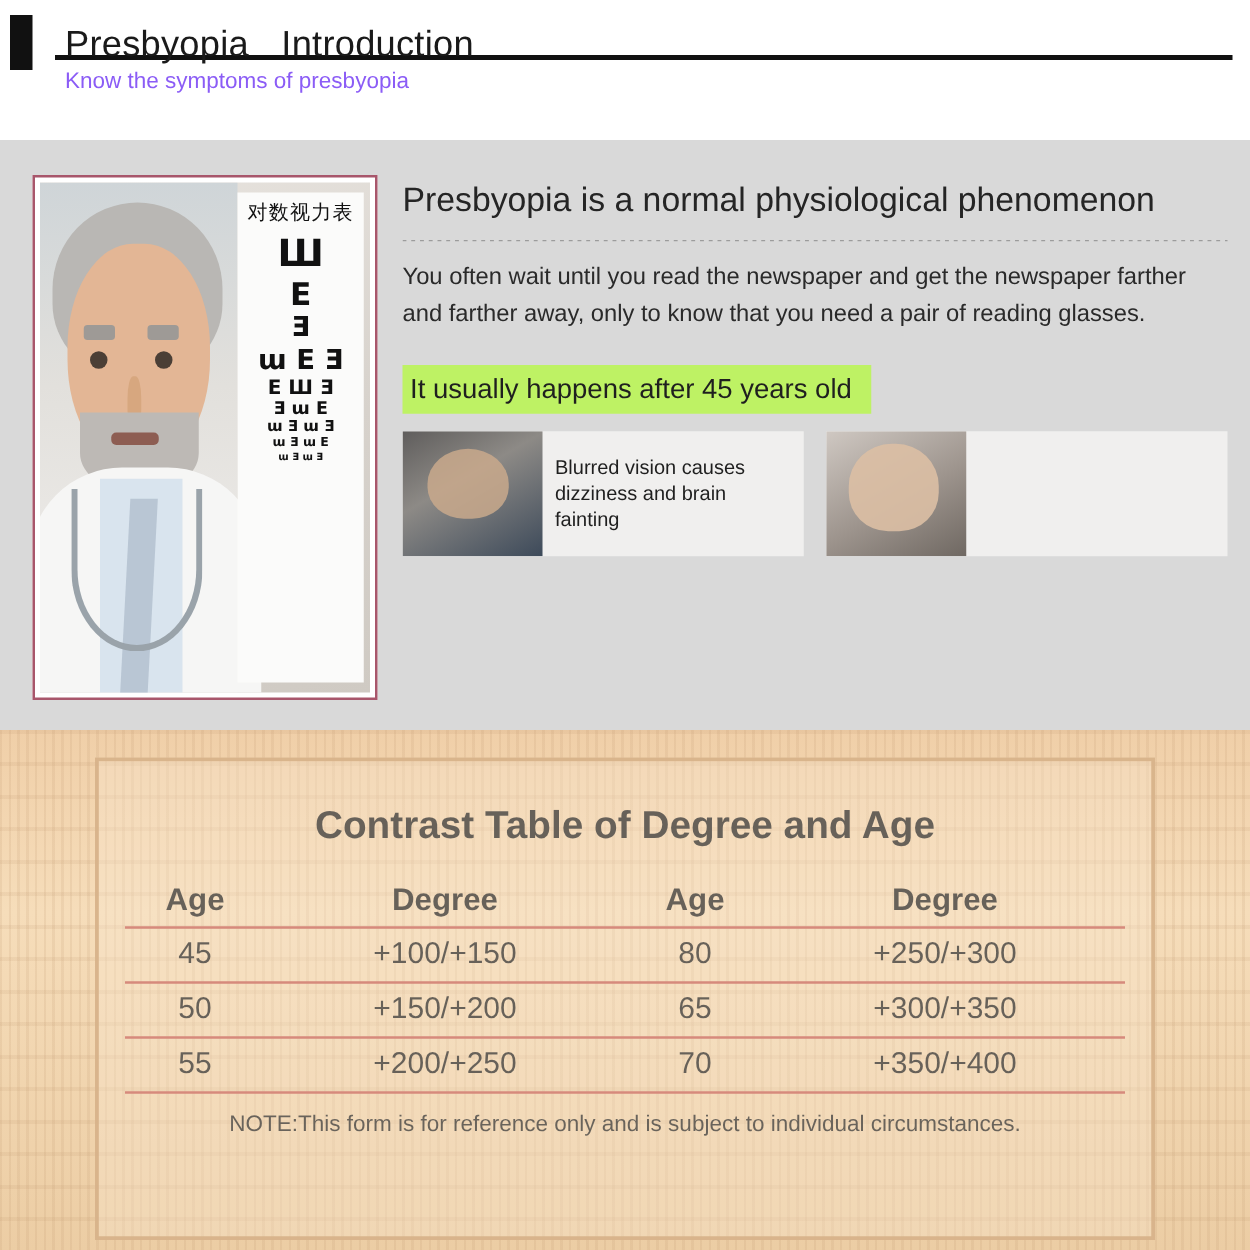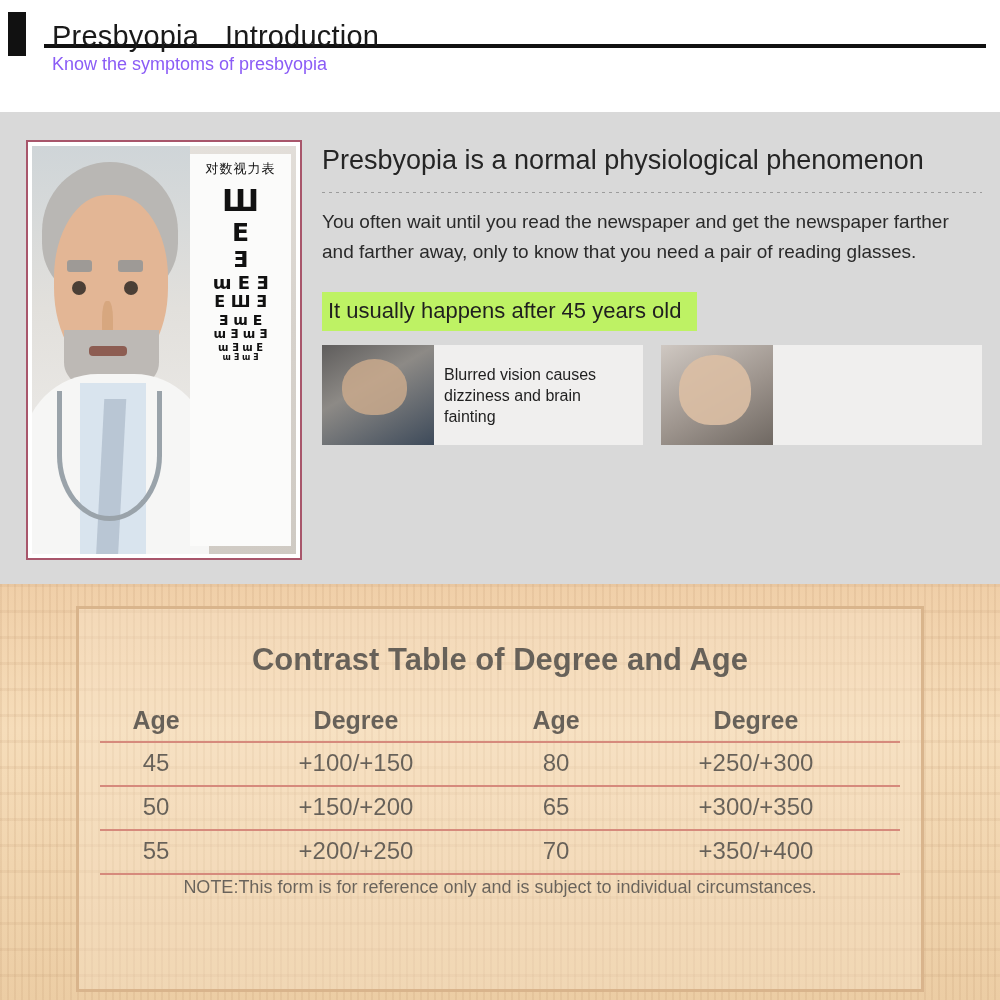--- a/index.html
+++ b/index.html
@@ -101,21 +101,21 @@
     position: absolute; left: 16%; top: 60%; width: 66%; height: 32%;
     border: 5px solid #9aa3aa; border-top: none;
     border-radius: 0 0 60% 60%;
   }
   
   .chart {
     position: absolute; right: 2%; top: 2%; width: 38%; height: 96%;
     background: #fbfbfa;
     display: flex; flex-direction: column; align-items: center; padding-top: 6px;
   }
-  .chart-title { font-size: 13px; color: #111; letter-spacing: 1px; margin-bottom: 6px; }
+  .chart-title { font-size: 16px; color: #111; letter-spacing: 1px; margin-bottom: 6px; }
   .chart-row { color: #111; font-weight: bold; line-height: 1.15; font-family: "DejaVu Sans", sans-serif; }
 
   .content-right { position: absolute; left: 322px; top: 30px; right: 18px; }
   .lead {
     font-size: 27px; color: #252525; line-height: 1.35; margin: 0 0 6px 0;
   }
   .dotted-sep {
     height: 1px; margin: 14px 0 14px 0;
     background-image: linear-gradient(to right,#9c9c9c 42%,rgba(255,255,255,0) 0%);
     background-size: 7px 1px; background-repeat: repeat-x;
@@ -174,21 +174,21 @@
     text-align: center; color: #1a1a1a;
     border-bottom: 2px solid #c4584f;
     padding: 6px 0 8px 0;
   }
   table.deg th { font-size: 25px; font-weight: bold; padding-bottom: 6px; }
   table.deg td { font-size: 24px; }
   table.deg tr:last-child td { border-bottom: 2px solid #c4584f; }
   col.c-age { width: 14%; }
   col.c-deg { width: 36%; }
   .note {
-    text-align: center; margin-top: 2px;
+    text-align: center; margin-top: 14px;
     font-size: 18px; color: #1c1c1c;
   }
 </style>
 </head>
 <body>
 
 <div class="page">
 
   <div class="header">
     <div class="header-bar-left"></div>
@@ -217,21 +217,21 @@
           <div class="doc-coat"></div>
           <div class="doc-shirt"></div>
           <div class="doc-tie"></div>
           <div class="doc-steth"></div>
         </div>
         <div class="chart">
           <div class="chart-title">对数视力表</div>
           <div class="chart-row" style="font-size:30px">Ш</div>
           <div class="chart-row" style="font-size:25px">E</div>
           <div class="chart-row" style="font-size:22px">Ǝ</div>
-          <div class="chart-row" style="font-size:18px">ɯ  E  Ǝ</div>
+          <div class="chart-row" style="font-size:22px">ɯ  E  Ǝ</div>
           <div class="chart-row" style="font-size:16px">E  Ш  Ǝ</div>
           <div class="chart-row" style="font-size:14px">Ǝ ɯ E</div>
           <div class="chart-row" style="font-size:12px">ɯ Ǝ ɯ Ǝ</div>
           <div class="chart-row" style="font-size:10px">ɯ Ǝ ɯ E</div>
           <div class="chart-row" style="font-size:8px">ɯ Ǝ ɯ Ǝ</div>
         </div>
       </div>
     </div>
 
     <div class="content-right">

